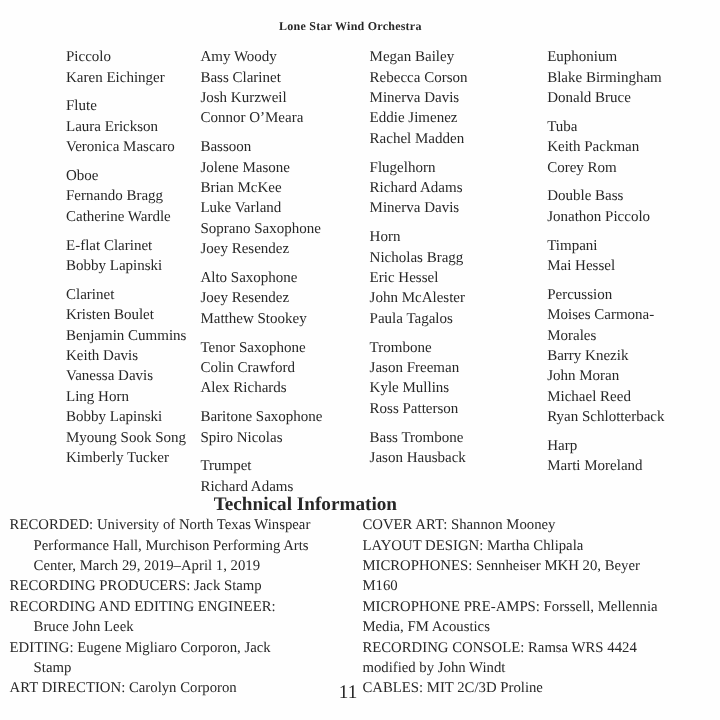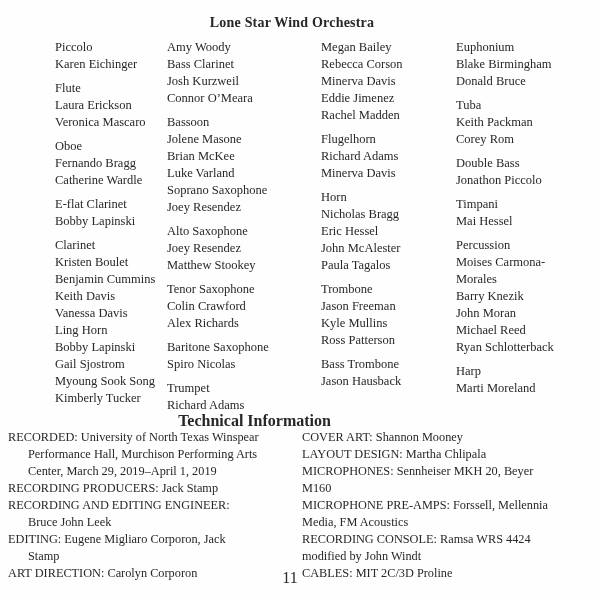--- a/index.html
+++ b/index.html
@@ -6,31 +6,31 @@
   .page {
     position:relative;
     width:600px; height:600px;
     background:#fefefe;
     font-family:"Liberation Serif", serif;
     color:#272727;
     overflow:hidden;
   }
   .title {
     position:absolute; top:15px; left:0; width:584px;
-    text-align:center; font-weight:bold; font-size:14px; line-height:15px;
+    text-align:center; font-weight:bold; font-size:10px; line-height:15px;
     letter-spacing:0.2px;
   }
   .roster-col { position:absolute; top:39px; }
   .roster-col .group { margin-bottom:7px; }
   .roster-col .line {
     font-size:12.5px; line-height:17px; white-space:nowrap;
   }
   #col0 { left:23px;margin-left:32px; }
   #col1 { left:167px; }
-  #col2 { left:321px; }
+  #col2 { left:308px; }
   #col3 { left:456px; }
   .tech-title {
     position:absolute; top:413px; left:0; width:509px;
     text-align:center; font-weight:bold; font-size:16px; line-height:15px;
   }
   .tech-col { position:absolute; top:429px; }
   .tech-col .tline {
     font-size:12.3px; line-height:17px; white-space:nowrap;
   }
   .tech-col .tline.indent { padding-left:20px; }
@@ -67,21 +67,20 @@
         <div class="line">Bobby Lapinski</div>
       </div>
       <div class="group">
         <div class="line">Clarinet</div>
         <div class="line">Kristen Boulet</div>
         <div class="line">Benjamin Cummins</div>
         <div class="line">Keith Davis</div>
         <div class="line">Vanessa Davis</div>
         <div class="line">Ling Horn</div>
         <div class="line">Bobby Lapinski</div>
-        <div class="line">Gail Sjostrom</div>
         <div class="line">Myoung Sook Song</div>
         <div class="line">Kimberly Tucker</div>
       </div>
     </div>
   <div class="roster-col" id="col1">
       <div class="group">
         <div class="line">Amy Woody</div>
         <div class="line">Bass Clarinet</div>
         <div class="line">Josh Kurzweil</div>
         <div class="line">Connor O’Meara</div>

